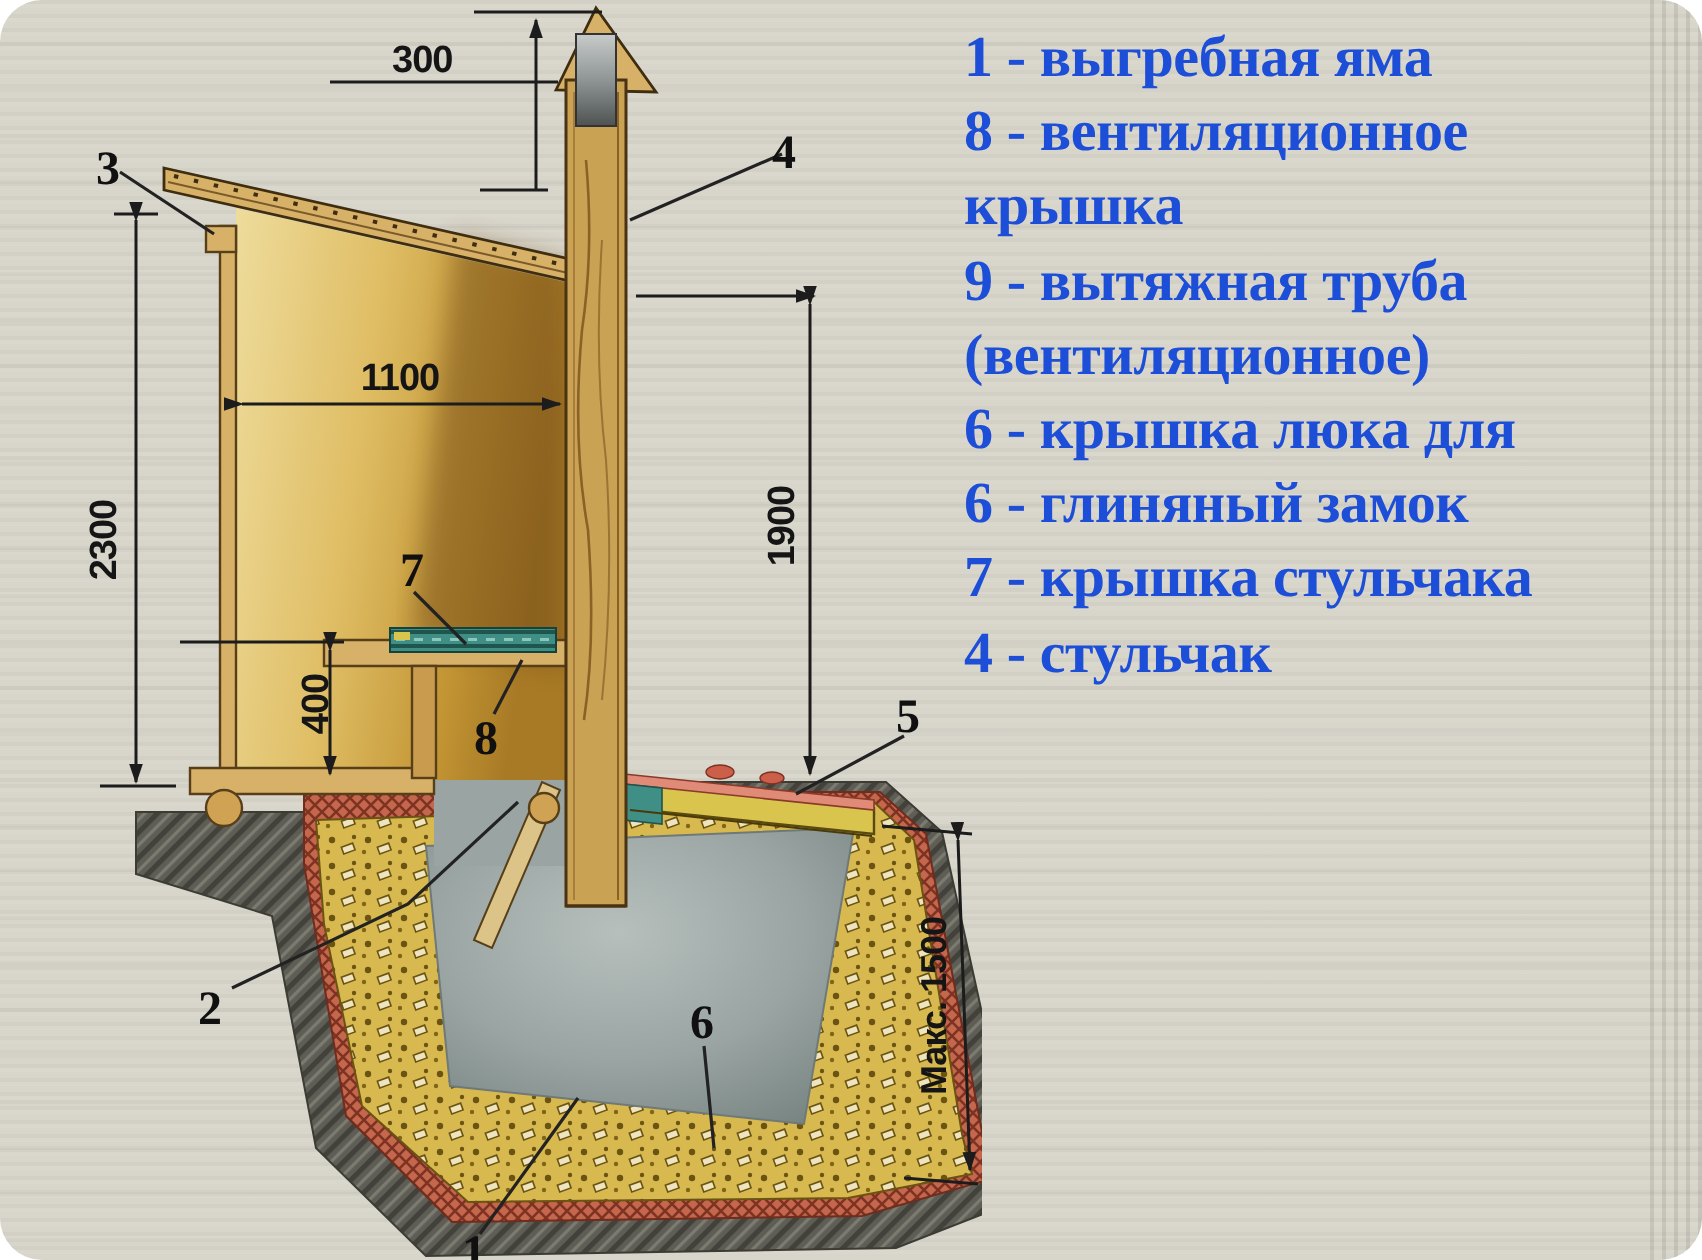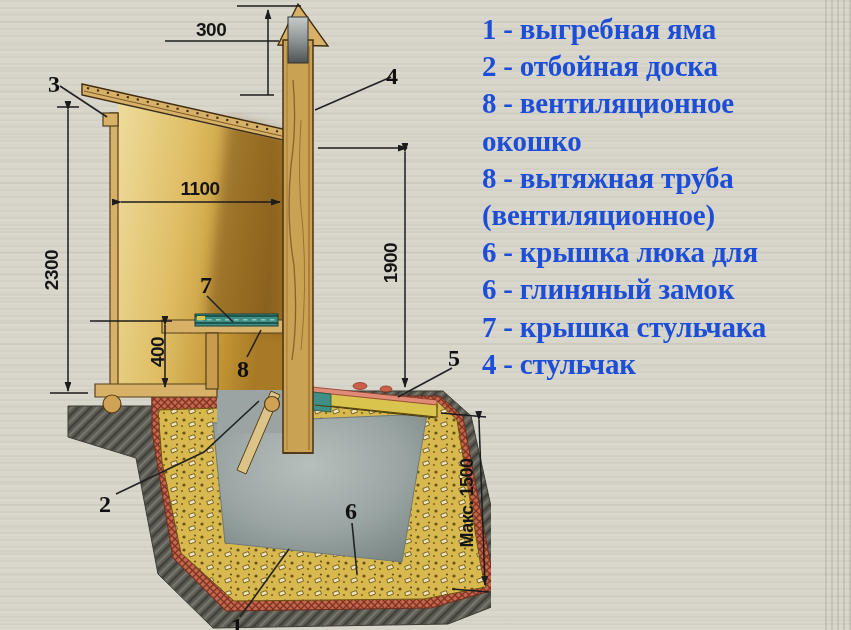--- a/index.html
+++ b/index.html
@@ -1,17 +1,17 @@
 <!DOCTYPE html>
 <html><head>
 <meta charset="utf-8">
 <style>
   html,body{margin:0;padding:0;}
   body{width:851px;height:630px;overflow:hidden;font-family:"Liberation Serif",serif;}
-  .stage{position:relative;width:851px;height:630px;background:#d8d5cb;overflow:hidden;}
+  .stage{position:relative;width:851px;height:630px;background:#d8d5cb;overflow:hidden;border-radius:21px;}
   .stage::before{content:"";position:absolute;inset:0;pointer-events:none;
     background:
       repeating-linear-gradient(180deg, rgba(125,125,115,.06) 0 2px, rgba(255,255,250,.05) 2px 4px, transparent 4px 7px),
       repeating-linear-gradient(180deg, transparent 0 21px, rgba(130,132,122,.07) 21px 23px);}
   .stage::after{content:"";position:absolute;top:0;right:0;width:26px;height:100%;pointer-events:none;
     background:repeating-linear-gradient(90deg, rgba(85,85,80,.14) 0 2px, transparent 2px 6px);}
   .legend{position:absolute;left:482px;top:11px;width:352px;color:#1d4ed8;
     font-family:"Liberation Serif",serif;font-weight:bold;font-size:29px;line-height:37.2px;
     letter-spacing:-0.2px;}
   .legend .line{white-space:nowrap;}
@@ -188,24 +188,23 @@
         <text class="callout" x="448" y="366">5</text>
         <text class="callout" x="99" y="512">2</text>
         <text class="callout" x="345" y="519">6</text>
         <text class="callout" x="231" y="634">1</text>
       </g>
     </svg>
   </div>
 
   <div class="legend">
     <div class="line">1 - выгребная яма</div>
-    <div class="line">2 - отбойная доска</div>
     <div class="line">8 - вентиляционное</div>
-    <div class="line">окошко</div>
-    <div class="line">8 - вытяжная труба</div>
+    <div class="line">крышка</div>
+    <div class="line">9 - вытяжная труба</div>
     <div class="line">(вентиляционное)</div>
     <div class="line">6 - крышка люка для</div>
     <div class="line">6 - глиняный замок</div>
     <div class="line">7 - крышка стульчака</div>
     <div class="line">4 - стульчак</div>
   </div>
 
 </div>
 
 </body></html>

